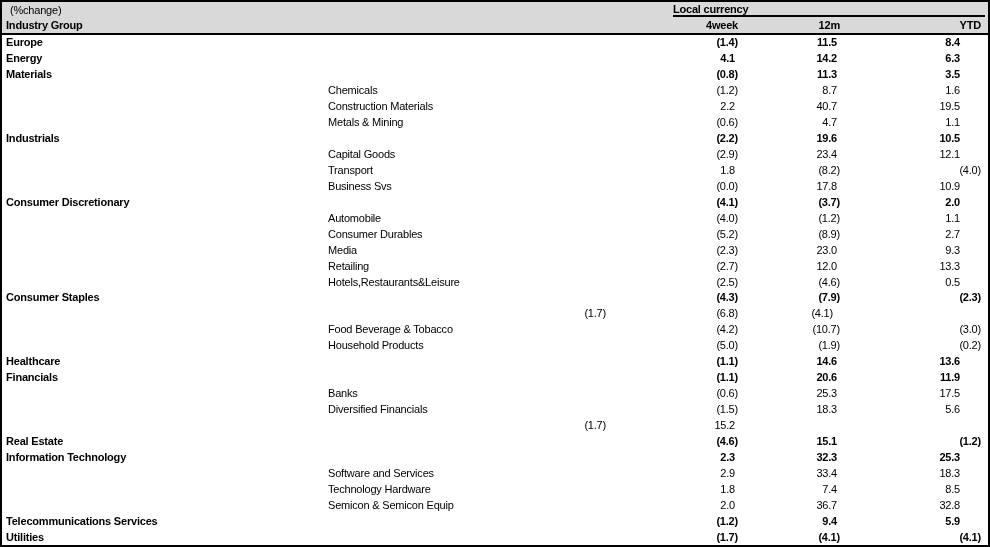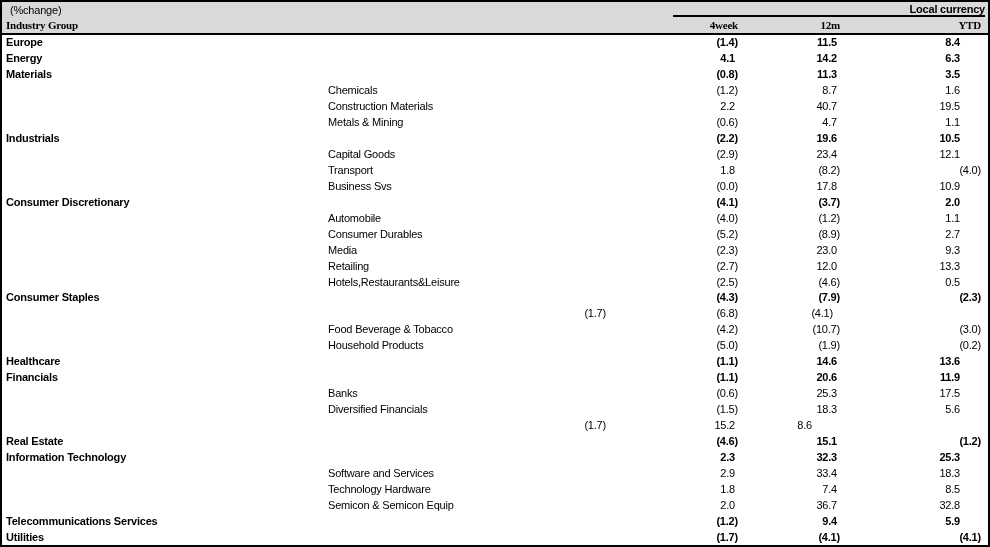--- a/index.html
+++ b/index.html
@@ -32,36 +32,35 @@
     position: absolute;
     left: 8px; top: 1px;
     font-size: 11px;
     line-height: 14px;
   }
   .currency-group {
     position: absolute;
     left: 671px; top: 0;
     width: 312px; height: 15px;
     border-bottom: 2px solid var(--border-color);
-    text-align: right;
+    text-align: left;
     font-size: 11px;
     font-weight: bold;
     line-height: 14px;
   }
   .header-cols {
     position: absolute;
     left: 0; bottom: 0;
     width: 986px; height: 16px;
     display: grid;
     grid-template-columns: 604px 132px 102px 148px;
     align-items: center;
     font-size: 11px;
     font-weight: bold;
     line-height: 15px;
-    font-family: Liberation Serif, serif;
   }
   .header-cols .label { padding-left: 4px; }
   .header-cols .num   { text-align: right; }
   .header-cols .c3    { padding-right: 7px; }
   
   .table-rows {
     height: 510px;
     display: grid;
     grid-auto-rows: 1fr;
   }
@@ -234,21 +233,20 @@
       </div>
       <div class="row sub">
         <div class="label">Diversified Financials</div>
         <div class="num c1 neg">(1.5)</div>
         <div class="num c2 pos">18.3</div>
         <div class="num c3 pos">5.6</div>
       </div>
       <div class="row sub">
         <div class="num c1 neg">(1.7)</div>
         <div class="num c2 pos">15.2</div>
-        <div class="num c3 pos">8.6</div>
       </div>
       <div class="row group">
         <div class="label">Real Estate</div>
         <div class="num c1 neg">(4.6)</div>
         <div class="num c2 pos">15.1</div>
         <div class="num c3 neg">(1.2)</div>
       </div>
       <div class="row group">
         <div class="label">Information Technology</div>
         <div class="num c1 pos">2.3</div>

